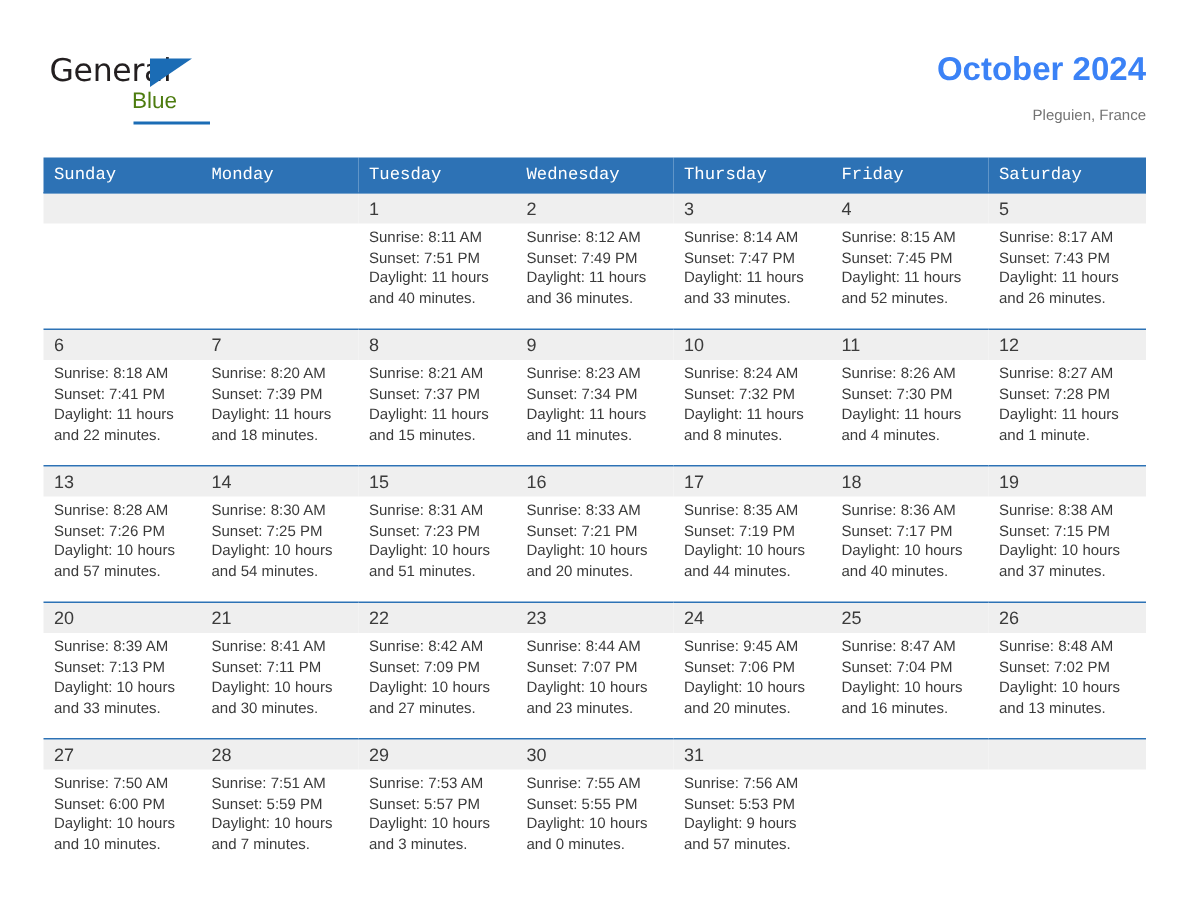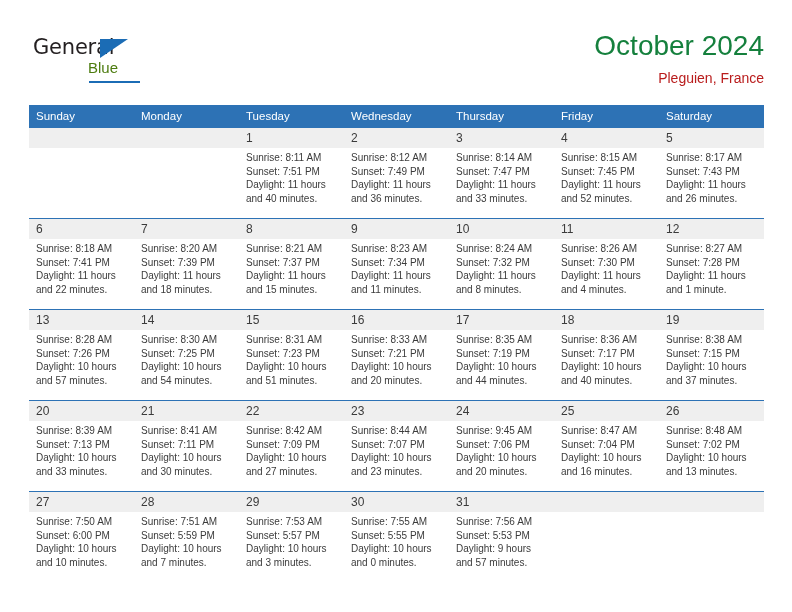--- a/index.html
+++ b/index.html
@@ -73,30 +73,30 @@
     background: #1b6cb5;
   }
 
   .title-block {
     position: absolute;
     right: 28px;
     top: 30px;
     text-align: right;
   }
   .month-title {
-    font-size: 28px;
-    color: #15803d;
+    font-size: 22px;
+    color: #3b82f6;
     font-family: "Liberation Sans", sans-serif;
-    font-weight: normal;
+    font-weight: bold;
     line-height: 32px;
     white-space: nowrap;
   }
   .location {
-    font-size: 14px;
-    color: #b91c1c;
+    font-size: 10px;
+    color: #737373;
     font-family: "Liberation Sans", sans-serif;
     line-height: 20px;
     margin-top: 6px;
     white-space: nowrap;
   }
 
   
   .calendar {
     position: absolute;
     left: 29px;
@@ -106,21 +106,21 @@
     table-layout: fixed;
   }
   .calendar th {
     background: #2d72b5;
     color: #ffffff;
     font-weight: normal;
     font-size: 11.5px;
     text-align: left;
     padding: 5px 0 5px 7px;
     height: 10px;
-    font-family: Liberation Sans, sans-serif;
+    font-family: Liberation Mono, monospace;
   }
   .calendar td {
     vertical-align: top;
     padding: 0;
     border-top: 1px solid #2d72b5;
   }
   .calendar tr.week-row > td {
     height: 90px;
   }
   .daynum {

